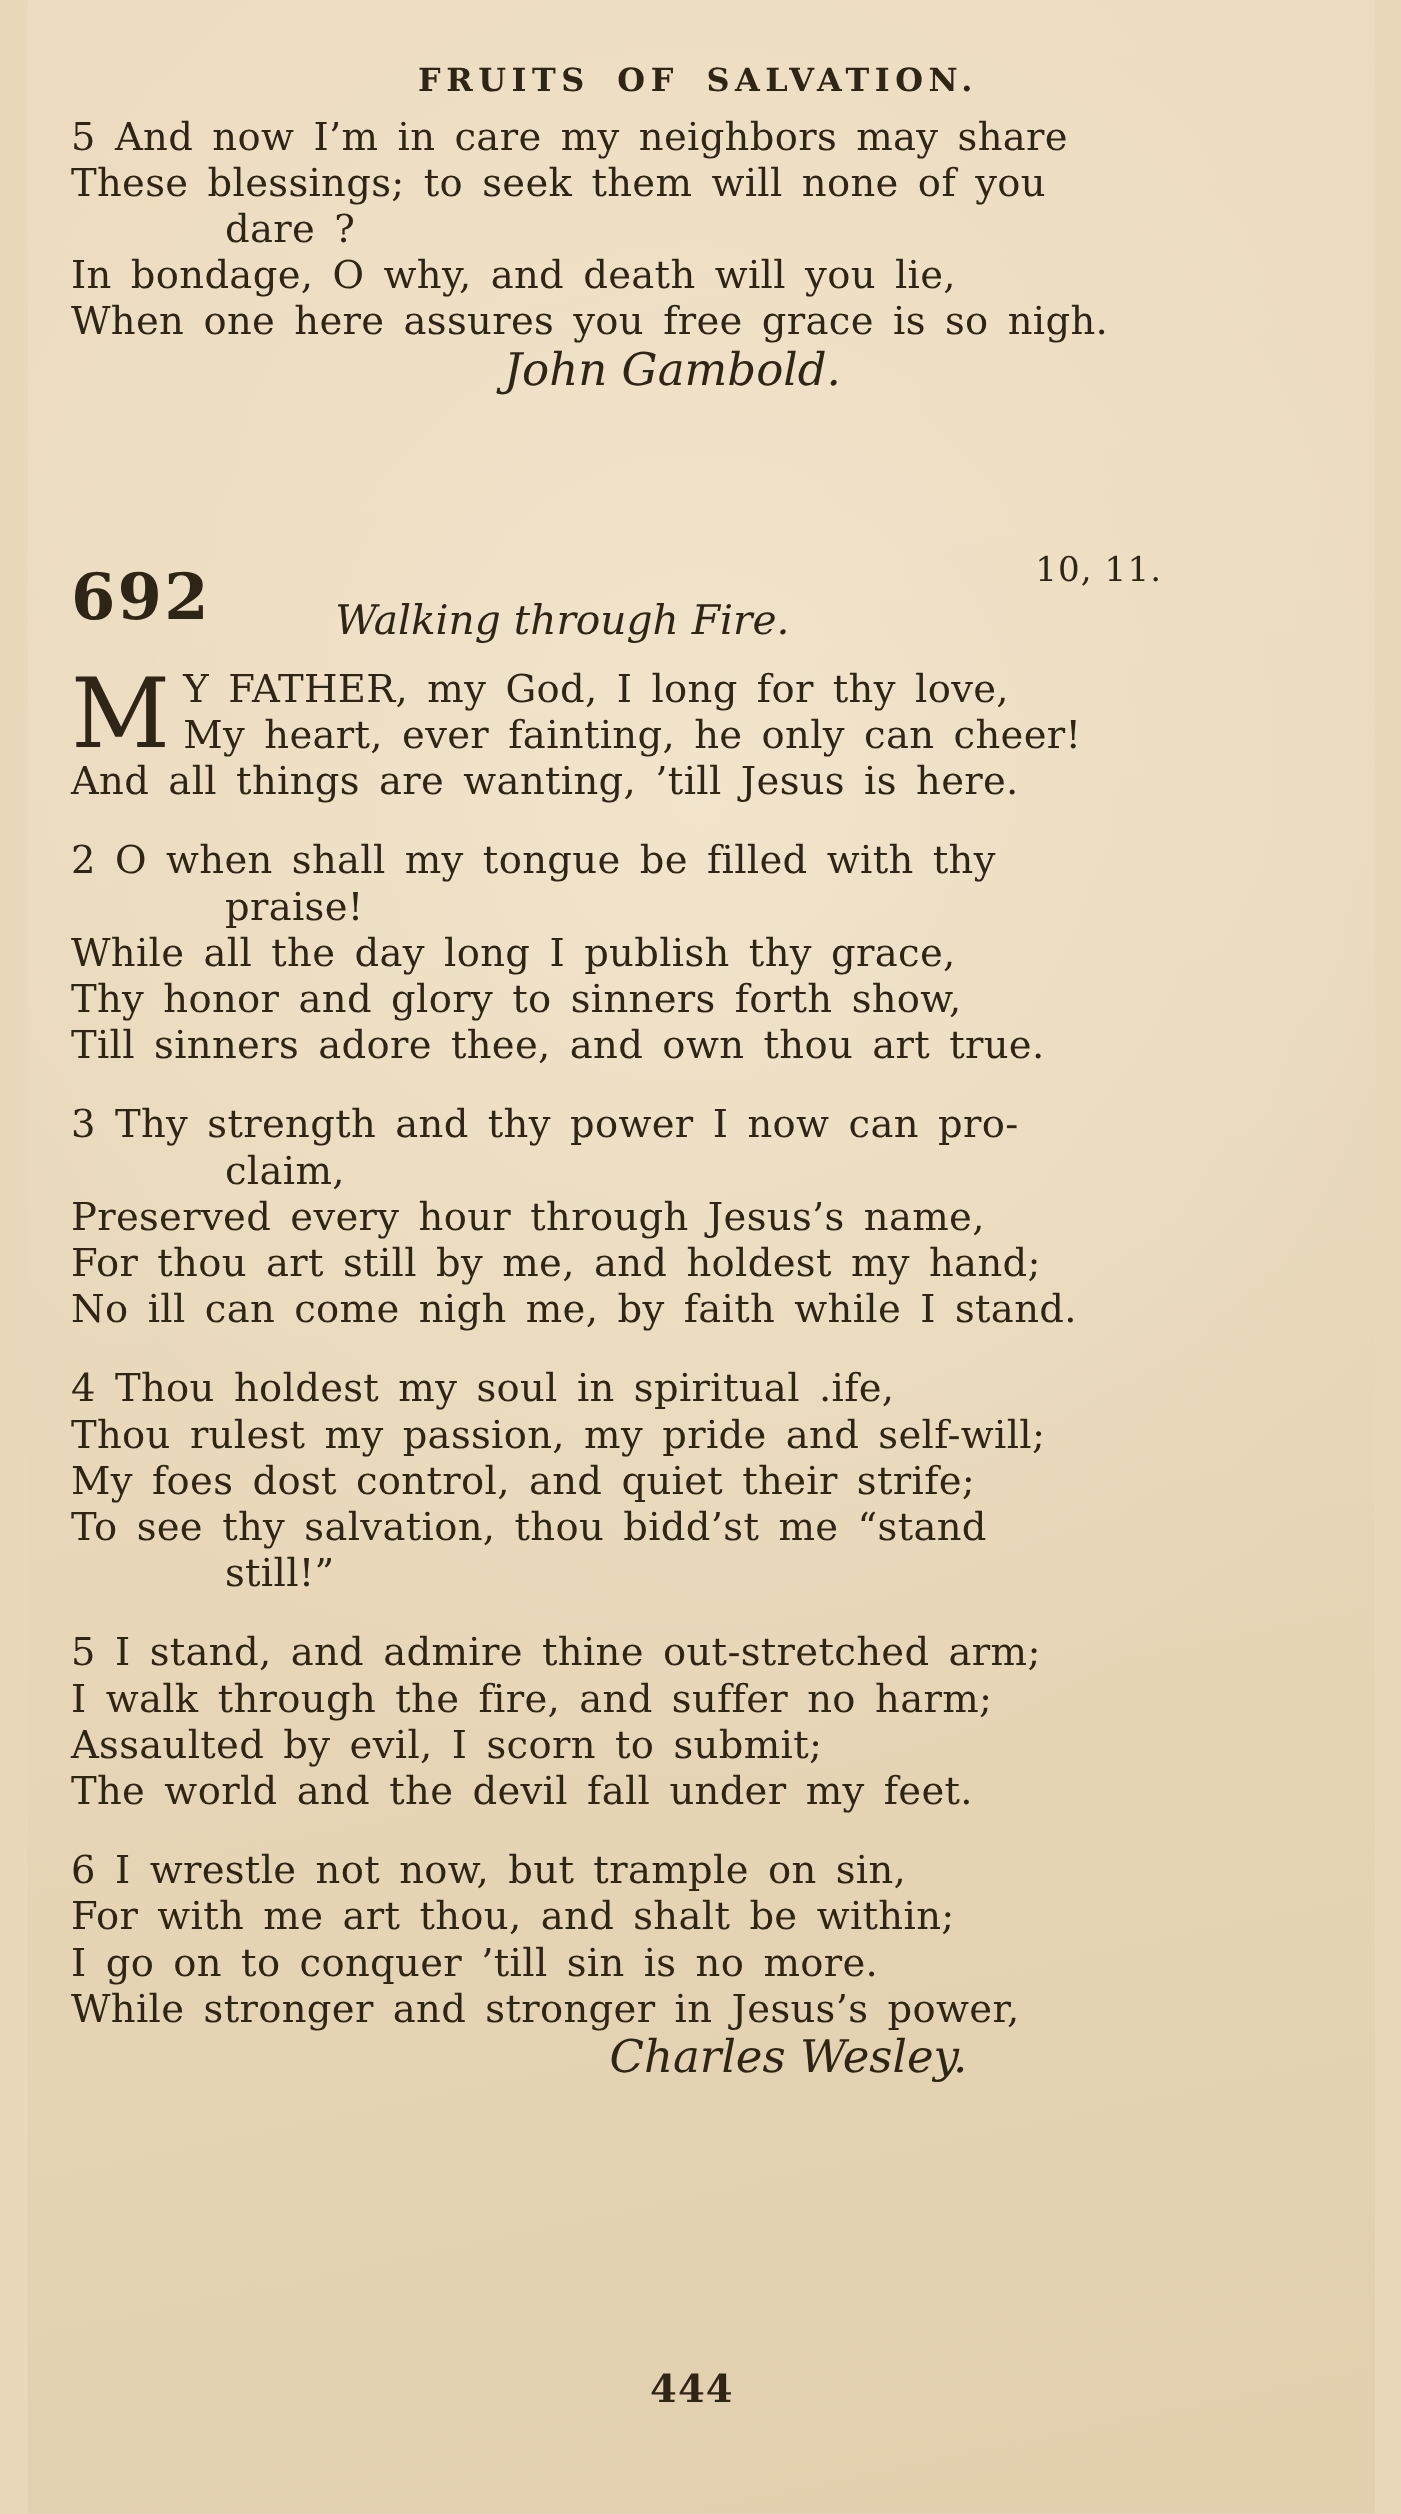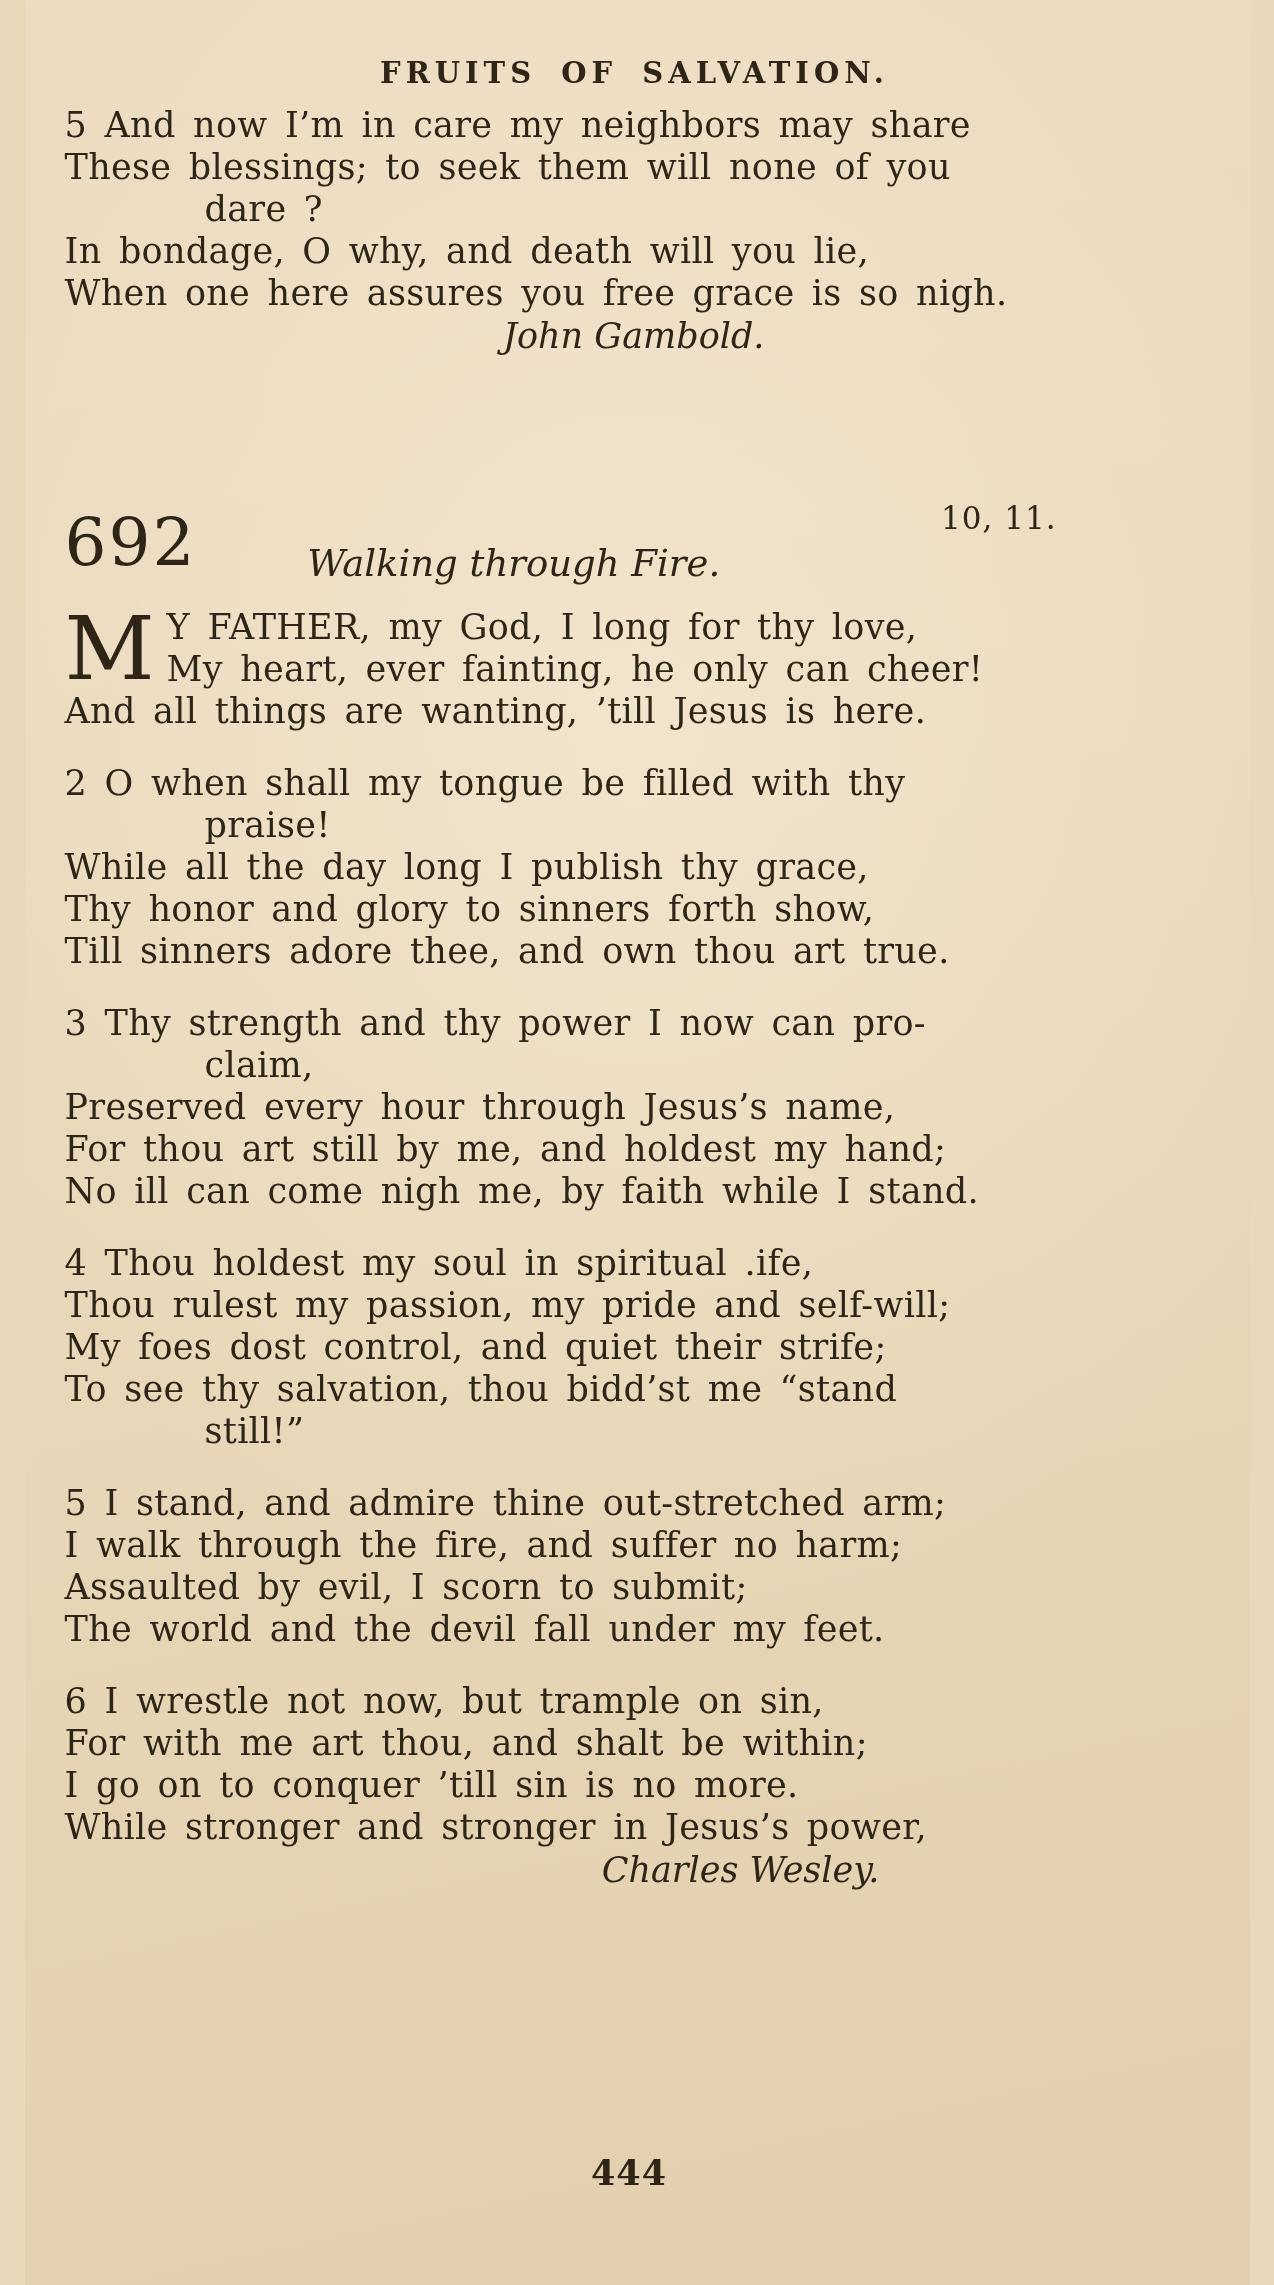--- a/index.html
+++ b/index.html
@@ -39,36 +39,36 @@
     white-space: nowrap;
   }
   .cont { padding-left: 140px; }
 
   .stanza { margin: 0 0 30px 0; }
   .opening-stanza { margin: 14px 0 0 0; }
 
   .attribution {
     font-style: italic;
     text-align: right;
-    font-size: 35px;
+    font-size: 41px;
     line-height: 44px;
     margin: 0;
   }
   .attr-gambold { padding-right: 440px; }
   .attr-wesley  { padding-right: 325px; }
 
   .hymn-heading {
     display: flex;
     align-items: flex-start;
     margin: 140px 0 18px 0;
   }
   .hymn-number {
-    font-size: 66px;
+    font-size: 58px;
     line-height: 90px;
-    font-weight: normal;
+    font-weight: bold;
     letter-spacing: 2px;
   }
   .hymn-title {
     flex: 1;
     text-align: center;
     font-style: italic;
     font-size: 37px;
     margin-top: 44px;
     padding-right: 110px;
     white-space: nowrap;

